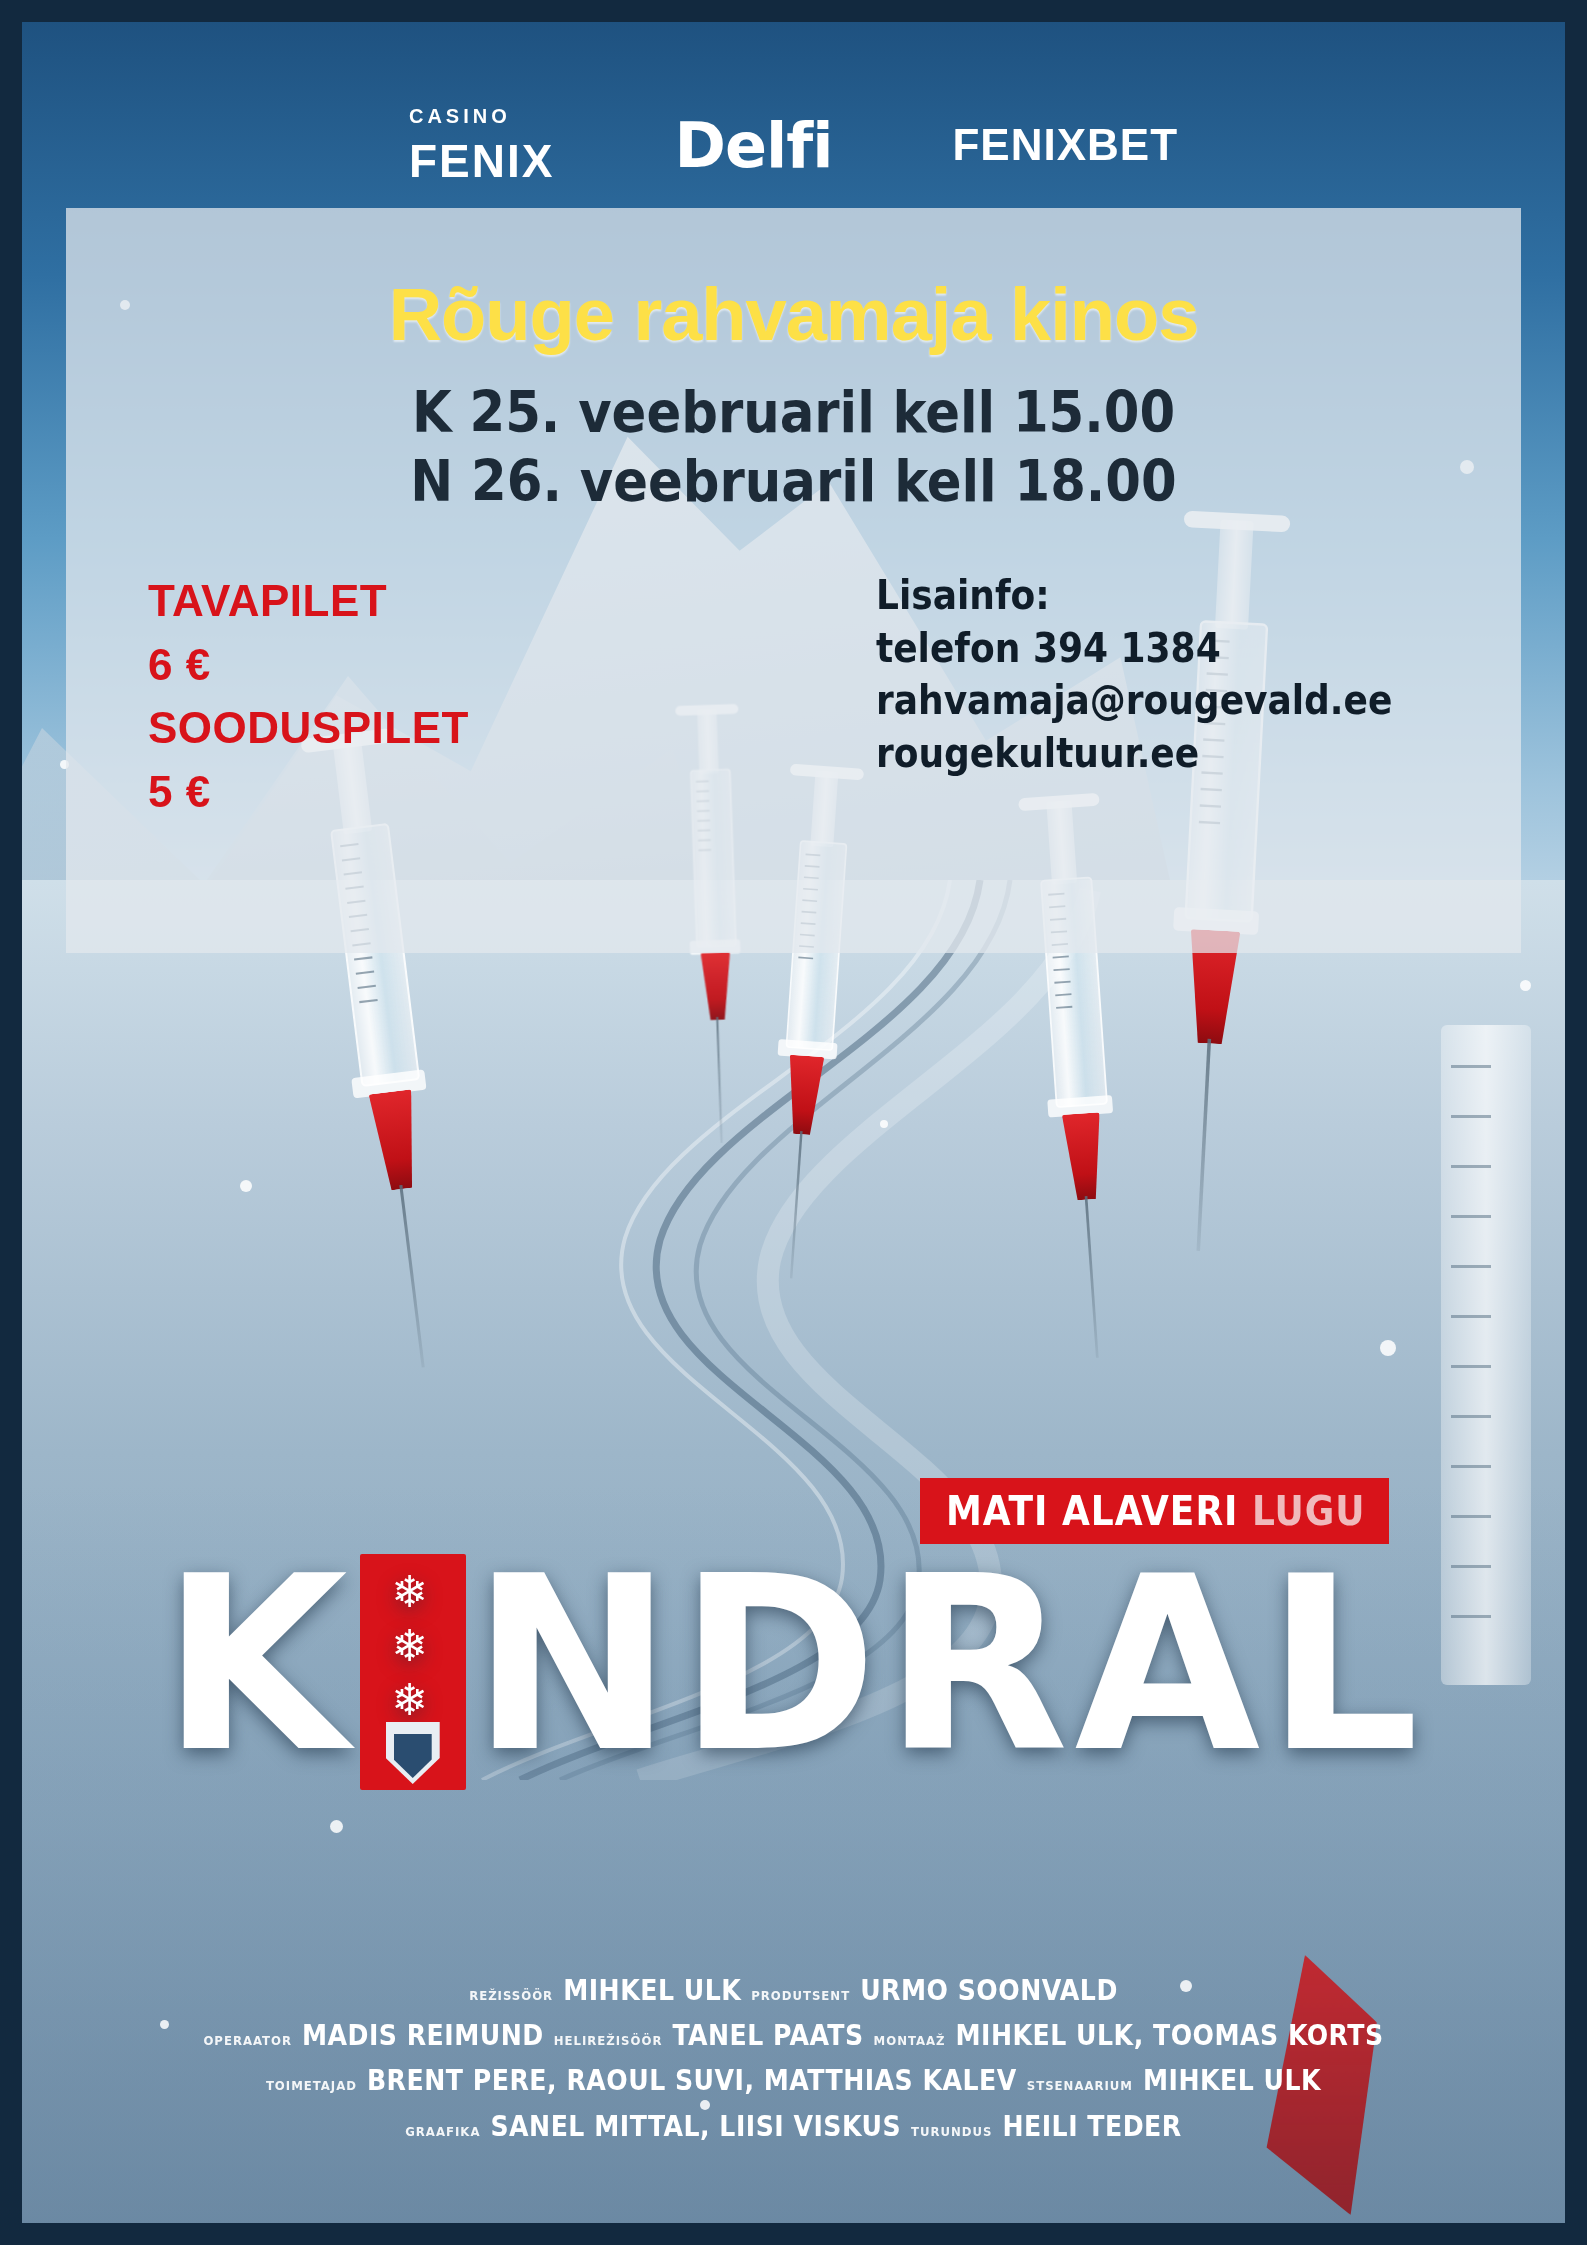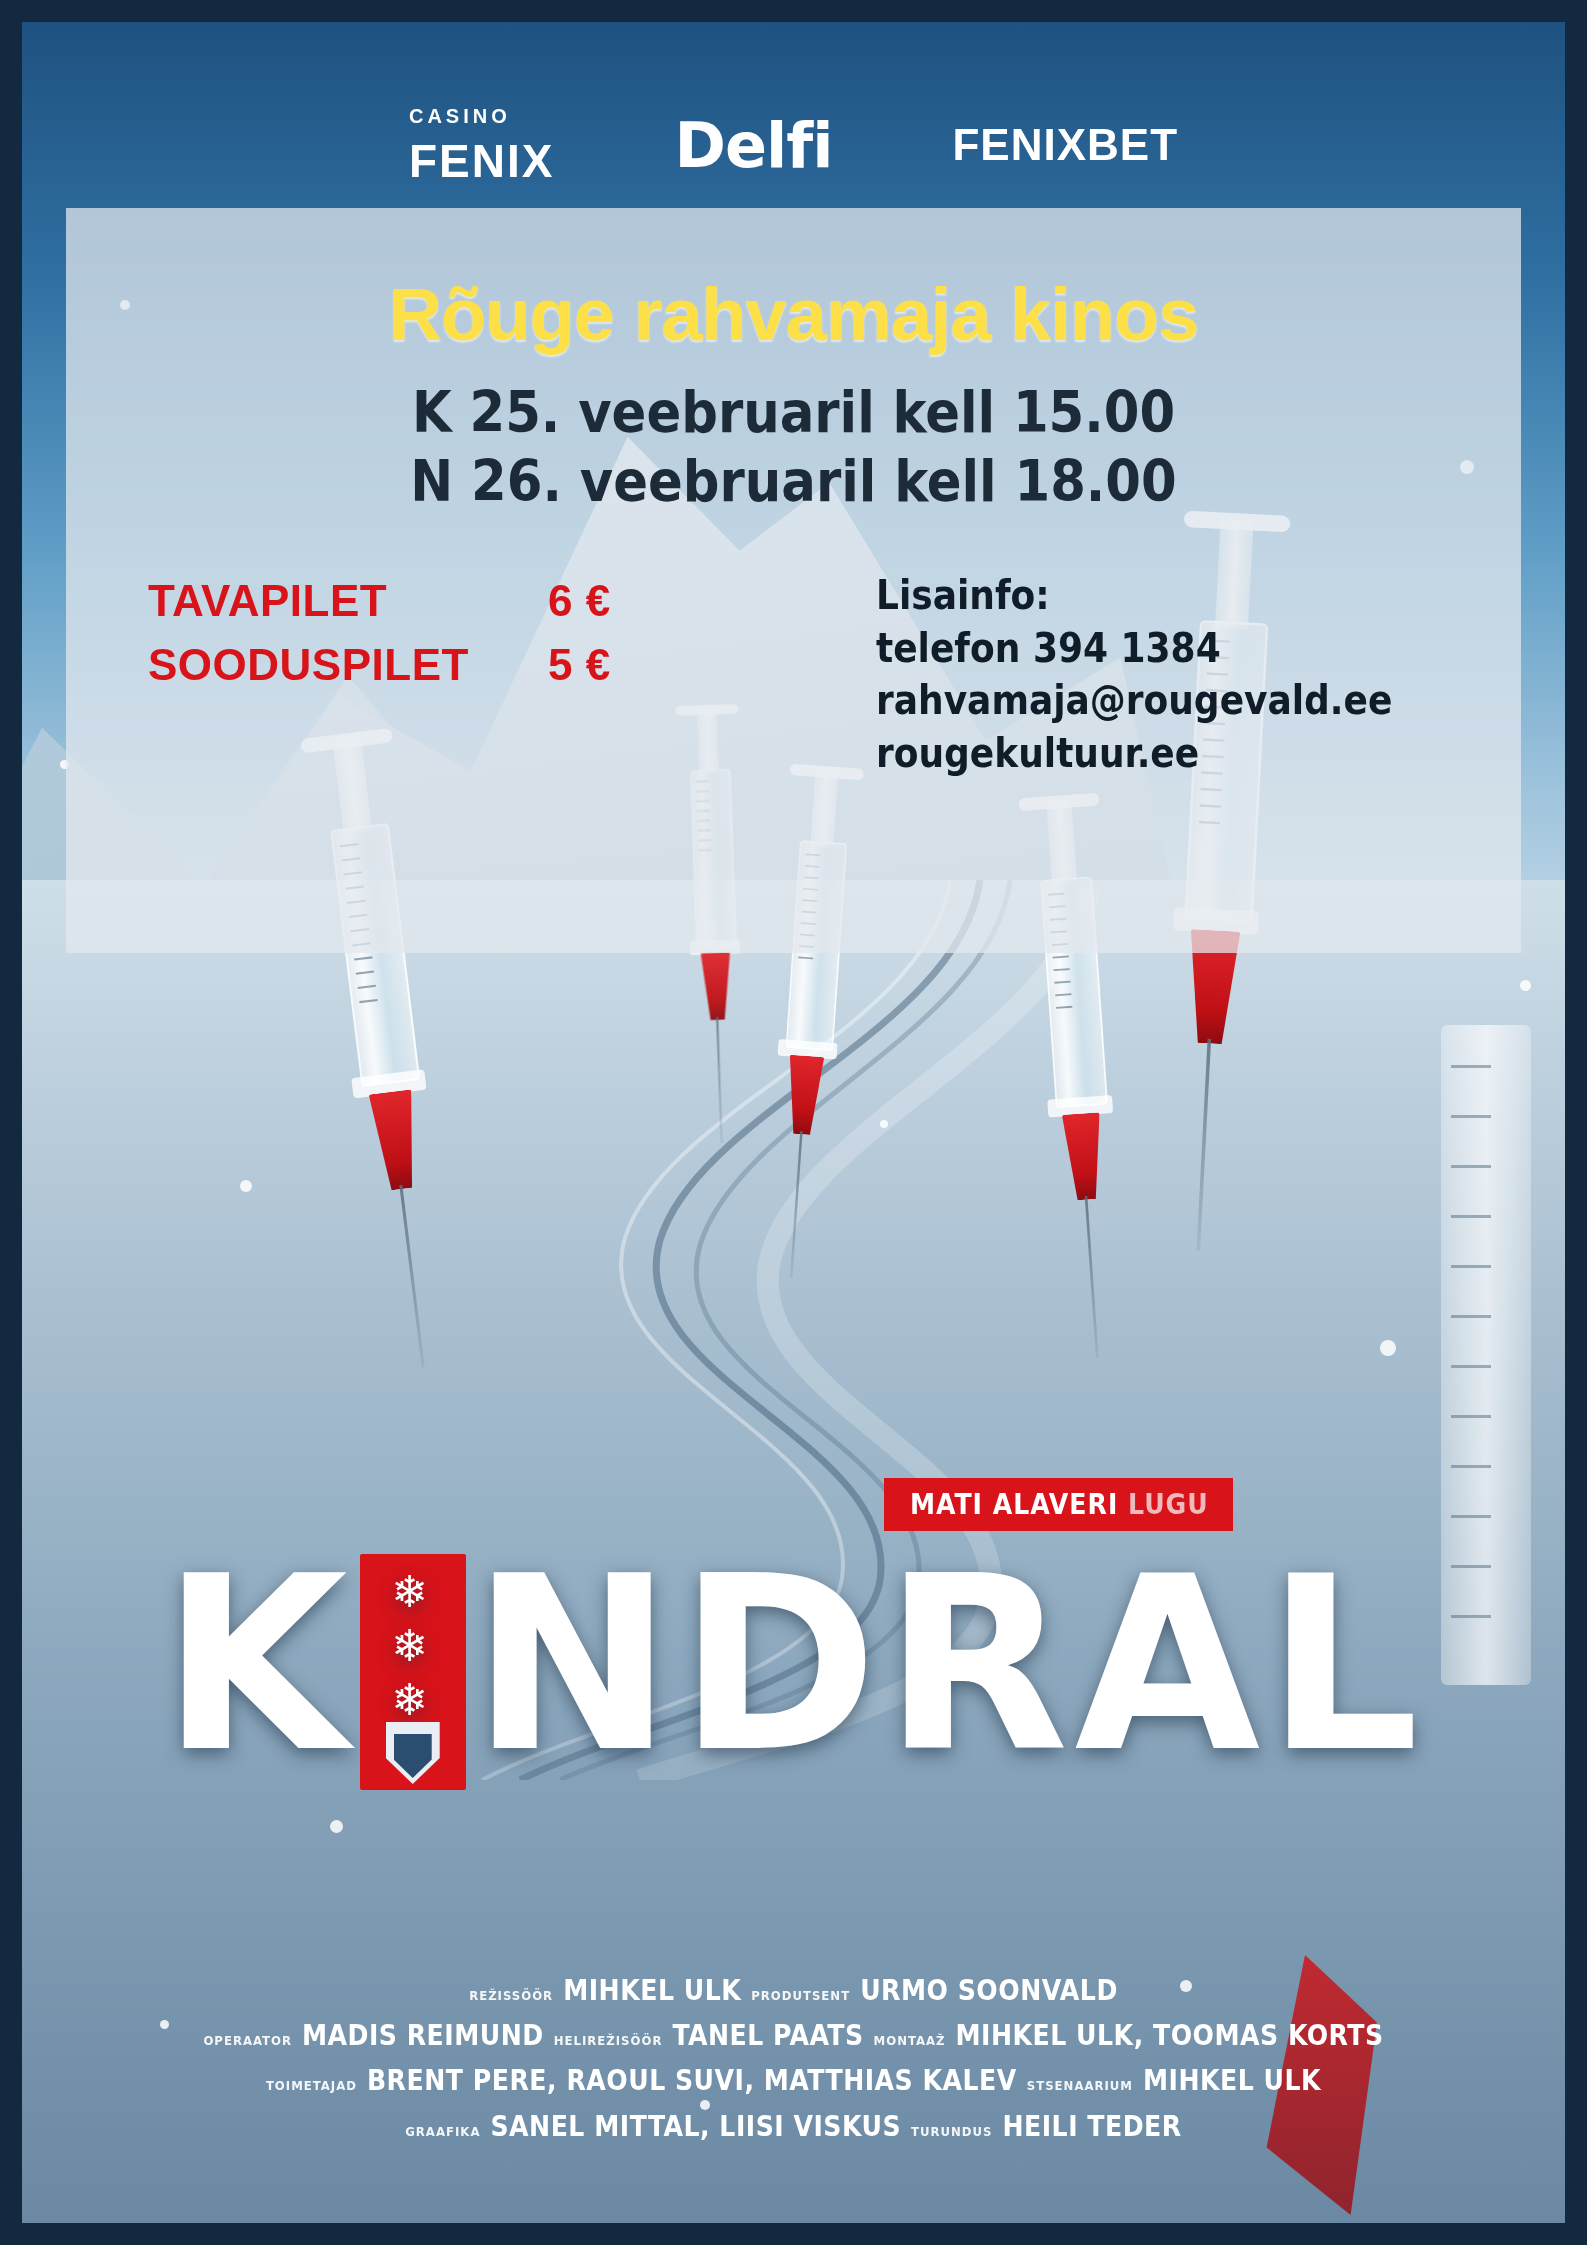--- a/index.html
+++ b/index.html
@@ -177,20 +177,21 @@
     box-sizing: border-box;
   }
   .ticket-row {
     display: flex;
     align-items: baseline;
     color: #d8131a;
     font-size: 44px;
     font-weight: bold;
     letter-spacing: 0.5px;
     line-height: 1.45;
+    flex-direction: column;
   }
   .ticket-label { width: 400px; }
   .ticket-price { width: 160px; }
 
   .contact {
     flex: 1;
     color: #101d29;
     font-family: "DejaVu Sans Condensed", "Liberation Sans Narrow", "Liberation Sans", sans-serif;
     font-size: 40px;
     font-weight: bold;
@@ -269,27 +270,27 @@
     display: block;
     height: 2px;
     width: 18px;
     margin-bottom: 12px;
     background: rgba(70,95,115,0.55);
   }
 
   
   .tag-banner {
     position: absolute;
-    left: 884px;
+    left: 920px;
     top: 1478px;
     background: #d8131a;
     padding: 10px 24px 10px 26px;
     z-index: 30;
     color: #ffffff;
-    font-size: 28px;
+    font-size: 40px;
     font-weight: bold;
     letter-spacing: 1px;
     font-family: "DejaVu Sans Condensed", "Liberation Sans Narrow", "Liberation Sans", sans-serif;
   }
   .tag-banner .dim { color: #f0b9bb; font-weight: bold; }
 
   .film-title {
     position: absolute;
     left: 0; right: 0;
     top: 1545px;

